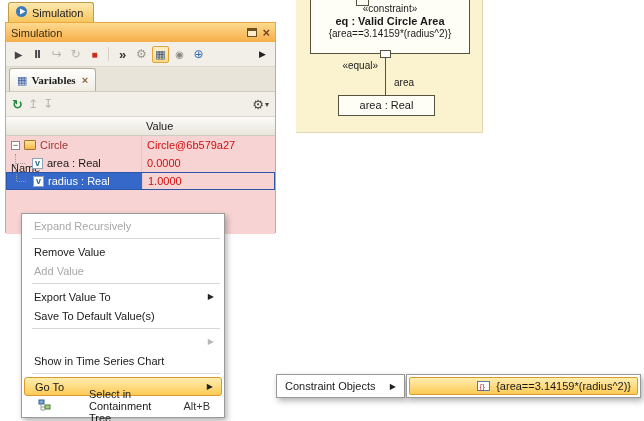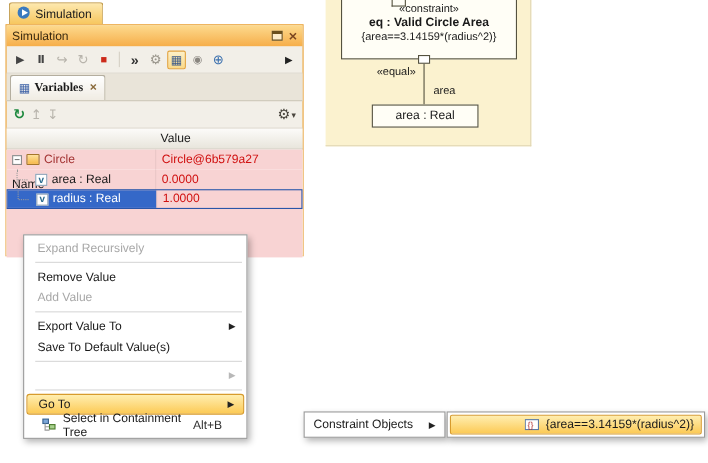--- a/index.html
+++ b/index.html
@@ -102,21 +102,21 @@
     border:1px solid #9a9a9a; box-shadow:2px 3px 6px rgba(0,0,0,0.3); padding:2px 0; z-index:5; }
   .mi { height:19px; display:flex; align-items:center; padding:0 10px 0 12px; color:#1a1a1a; }
   .mi.disabled { color:#a8a8a8; }
   .mi-arrow { margin-left:auto; font-size:8px; color:#222; }
   .mi.disabled .mi-arrow { color:#b8b8b8; }
   .sep { height:1px; background:#d8d8d8; margin:3px 4px 3px 10px; }
   .mi.highlighted { background:linear-gradient(#ffeeb0,#fcca55); border:1px solid #d79b2d;
     border-radius:3px; margin:0 2px; padding:0 8px 0 10px;justify-content:flex-end; }
   .shortcut { margin-left:auto; padding-right:12px; color:#333; }
   .mi-icon { width:15px; margin-right:4px; flex:none; display:flex; align-items:center; }
-  .mi.with-icon { padding-left:16px; }
+  .mi.with-icon { padding-left:16px;gap:32px; }
 
   
   .submenu { position:absolute; background:#fff; border:1px solid #9a9a9a;
     box-shadow:2px 3px 6px rgba(0,0,0,0.3); padding:2px; z-index:6; }
   .s1 { left:276px; top:374px; width:129px; }
   .submenu .mi { height:18px; padding:0 6px; }
   .s2 { left:406px; top:374px; width:235px; }
   .s2 .mi.highlighted { margin:0; border-radius:2px; padding:0 6px 0 4px; }
 </style>
 </head>
@@ -237,20 +237,23 @@
       <span>Export Value To</span>
       <span class="mi-arrow">▶</span>
     </div>
     <div class="mi">
       <span>Save To Default Value(s)</span>
     </div>
     <div class="sep"></div>
     <div class="mi disabled">
       <span class="mi-arrow">▶</span>
     </div>
+    <div class="mi">
+      <span>Show in Time Series Chart</span>
+    </div>
     <div class="sep"></div>
     <div class="mi highlighted">
       <span>Go To</span>
       <span class="mi-arrow">▶</span>
     </div>
     <div class="mi with-icon">
       <span class="mi-icon">
           <svg width="13" height="13">
             <rect x="1" y="1" width="5" height="4" fill="#7da7d9" stroke="#35618f"></rect>
             <path d="M3 5 V11 H7 M3 8 H7" stroke="#999" fill="none"></path>

